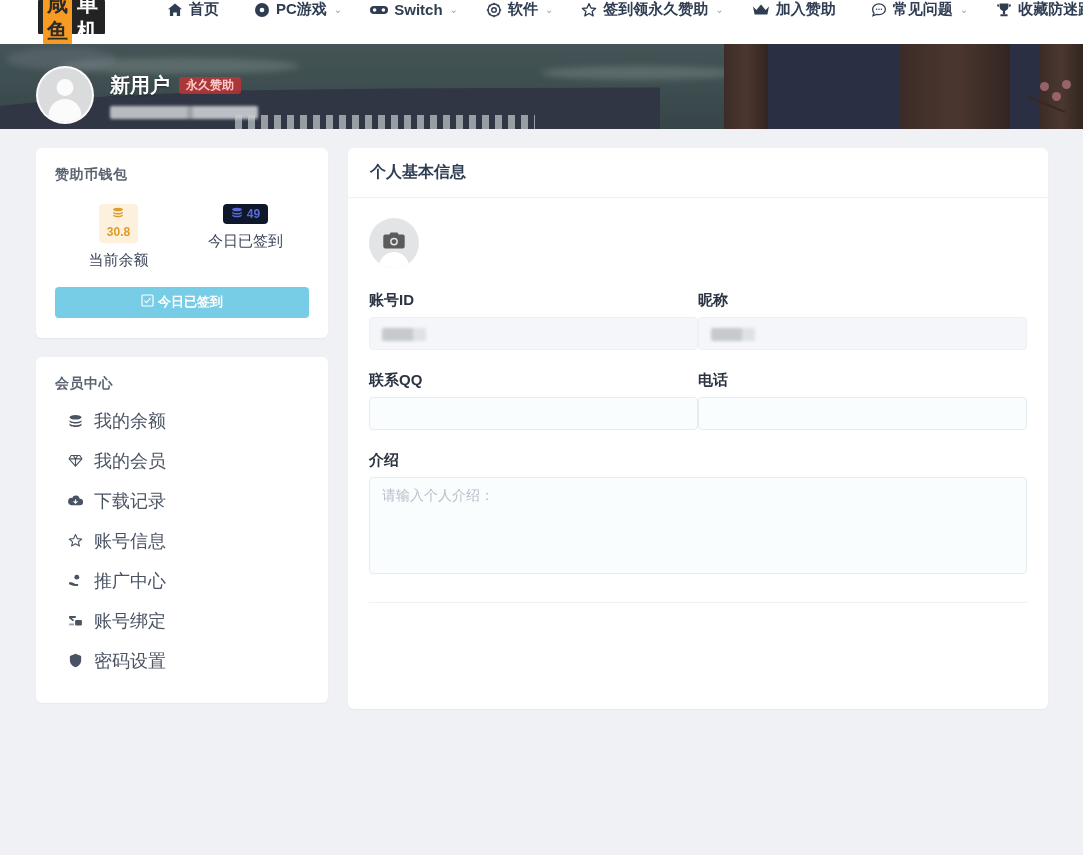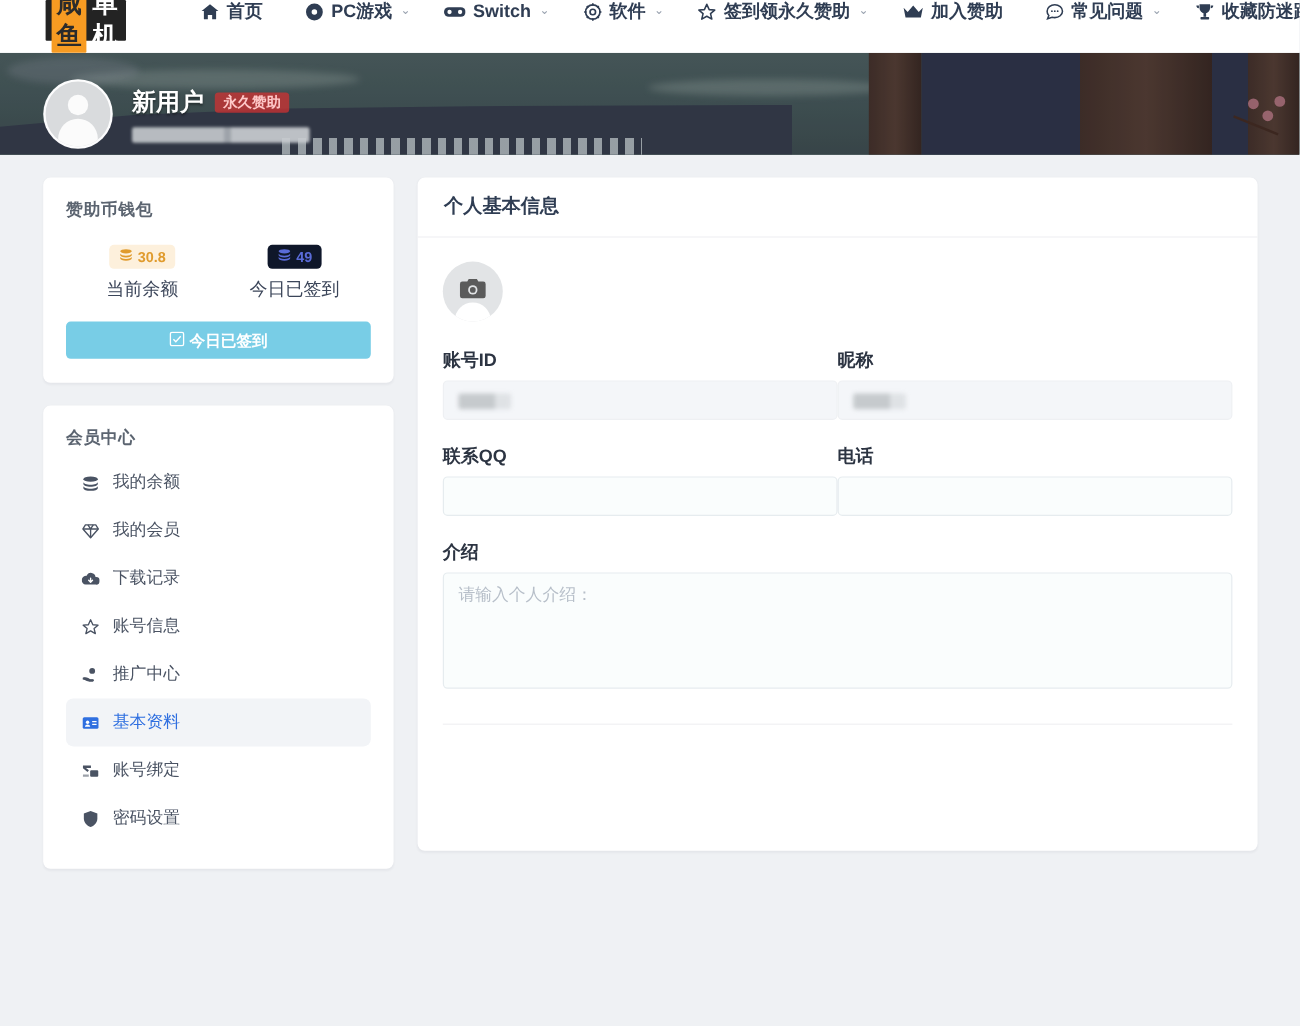--- a/index.html
+++ b/index.html
@@ -183,21 +183,21 @@
     letter-spacing: .5px;
   }
   .wallet-stats { display:flex; margin-top: 20px; }
   .stat { flex:1; text-align:center; }
   .coin-badge {
     display:inline-flex; align-items:center; gap:4px;
     padding: 2px 8px 3px; border-radius: 4px;
     font-size: 12px; font-weight: bold; line-height:1.2;
   }
   .coin-badge.orange { background:#fdf0dc; color:#e8a game; }
-  .coin-badge.orange { background:#fdf0dc; color:#e09b2d; }
+  .coin-badge.orange { background:#fdf0dc; color:#e09b2d;flex-direction:column; }
   .coin-badge.purple { background:#0f172a; color:#5a6bd8; }
   .stat-label {
     margin-top: 8px; font-size: 15px; color:#3b4559; font-weight:400;
   }
   .signin-btn {
     margin-top: 17px;
     height: 31px;
     width: 100%;
     background: #78cde6;
     border: none; border-radius: 4px;
@@ -212,21 +212,21 @@
   .menu-head {
     font-size: 14px; color:#5b6470; font-weight:bold; letter-spacing:.5px;
     margin-bottom: 8px;
   }
   .menu-head.second { margin-top: 17px; }
   .menu-item {
     display:flex; align-items:center; gap: 11px;
     height: 40px;
     padding: 0 12px;
     border-radius: 6px;
-    color:#4a5363; font-size: 14px;
+    color:#4a5363; font-size: 18px;
     cursor:pointer;
   }
   .menu-item .mi-ico { display:inline-flex; width:16px; justify-content:center; color:#4a5363; }
   .menu-item.active { background:#f2f4f7; color:#2f6fe0; }
   .menu-item.active .mi-ico { color:#2f6fe0; }
 
   
   .main {
     background:#fff;
     border-radius: 6px;
@@ -541,32 +541,20 @@
           <svg width="15" height="15" viewBox="0 0 16 16" fill="currentColor">
               <circle cx="9.4" cy="4.4" r="2.6"></circle>
               <path d="M1 10.8c1.6-.6 3-.4 4.4.3l2 1h2.3a.8.8 0 0 1 0 1.6H7"></path>
               <path d="M1 10.4c2-.8 3.7-.4 5.3.5l1.3.8H10a1 1 0 0 1 0 2H6.6c-1.4 0-2.6-.6-3.8-1.3L1 12z"></path>
             </svg>
         </span>
         <span>推广中心</span>
       </div>
 
 
-      <div class="menu-item active">
-        <span class="mi-ico">
-          <svg width="15" height="15" viewBox="0 0 16 16" fill="currentColor">
-              <rect x="1" y="2.8" width="14" height="10.4" rx="1.4"></rect>
-              <circle cx="5.3" cy="7.3" r="1.5" fill="#fff"></circle>
-              <path d="M2.9 11.4c.3-1.3 1.3-2 2.4-2s2.1.7 2.4 2z" fill="#fff"></path>
-              <rect x="9.4" y="6.2" width="3.9" height="1.1" fill="#fff"></rect>
-              <rect x="9.4" y="8.7" width="3.9" height="1.1" fill="#fff"></rect>
-            </svg>
-        </span>
-        <span>基本资料</span>
-      </div>
 
       <div class="menu-item">
         <span class="mi-ico">
           <svg width="15" height="15" viewBox="0 0 16 16" fill="currentColor">
               <path d="M1.2 3.2h7.1v2.1H3.9l2.6 2.1-1.2 1.4L1.2 5.6z"></path>
               <rect x="7.6" y="7.4" width="7.2" height="5.8" rx="1"></rect>
               <path d="M1.2 11.2h5.2v2H1.2z" opacity=".55"></path>
             </svg>
         </span>
         <span>账号绑定</span>

